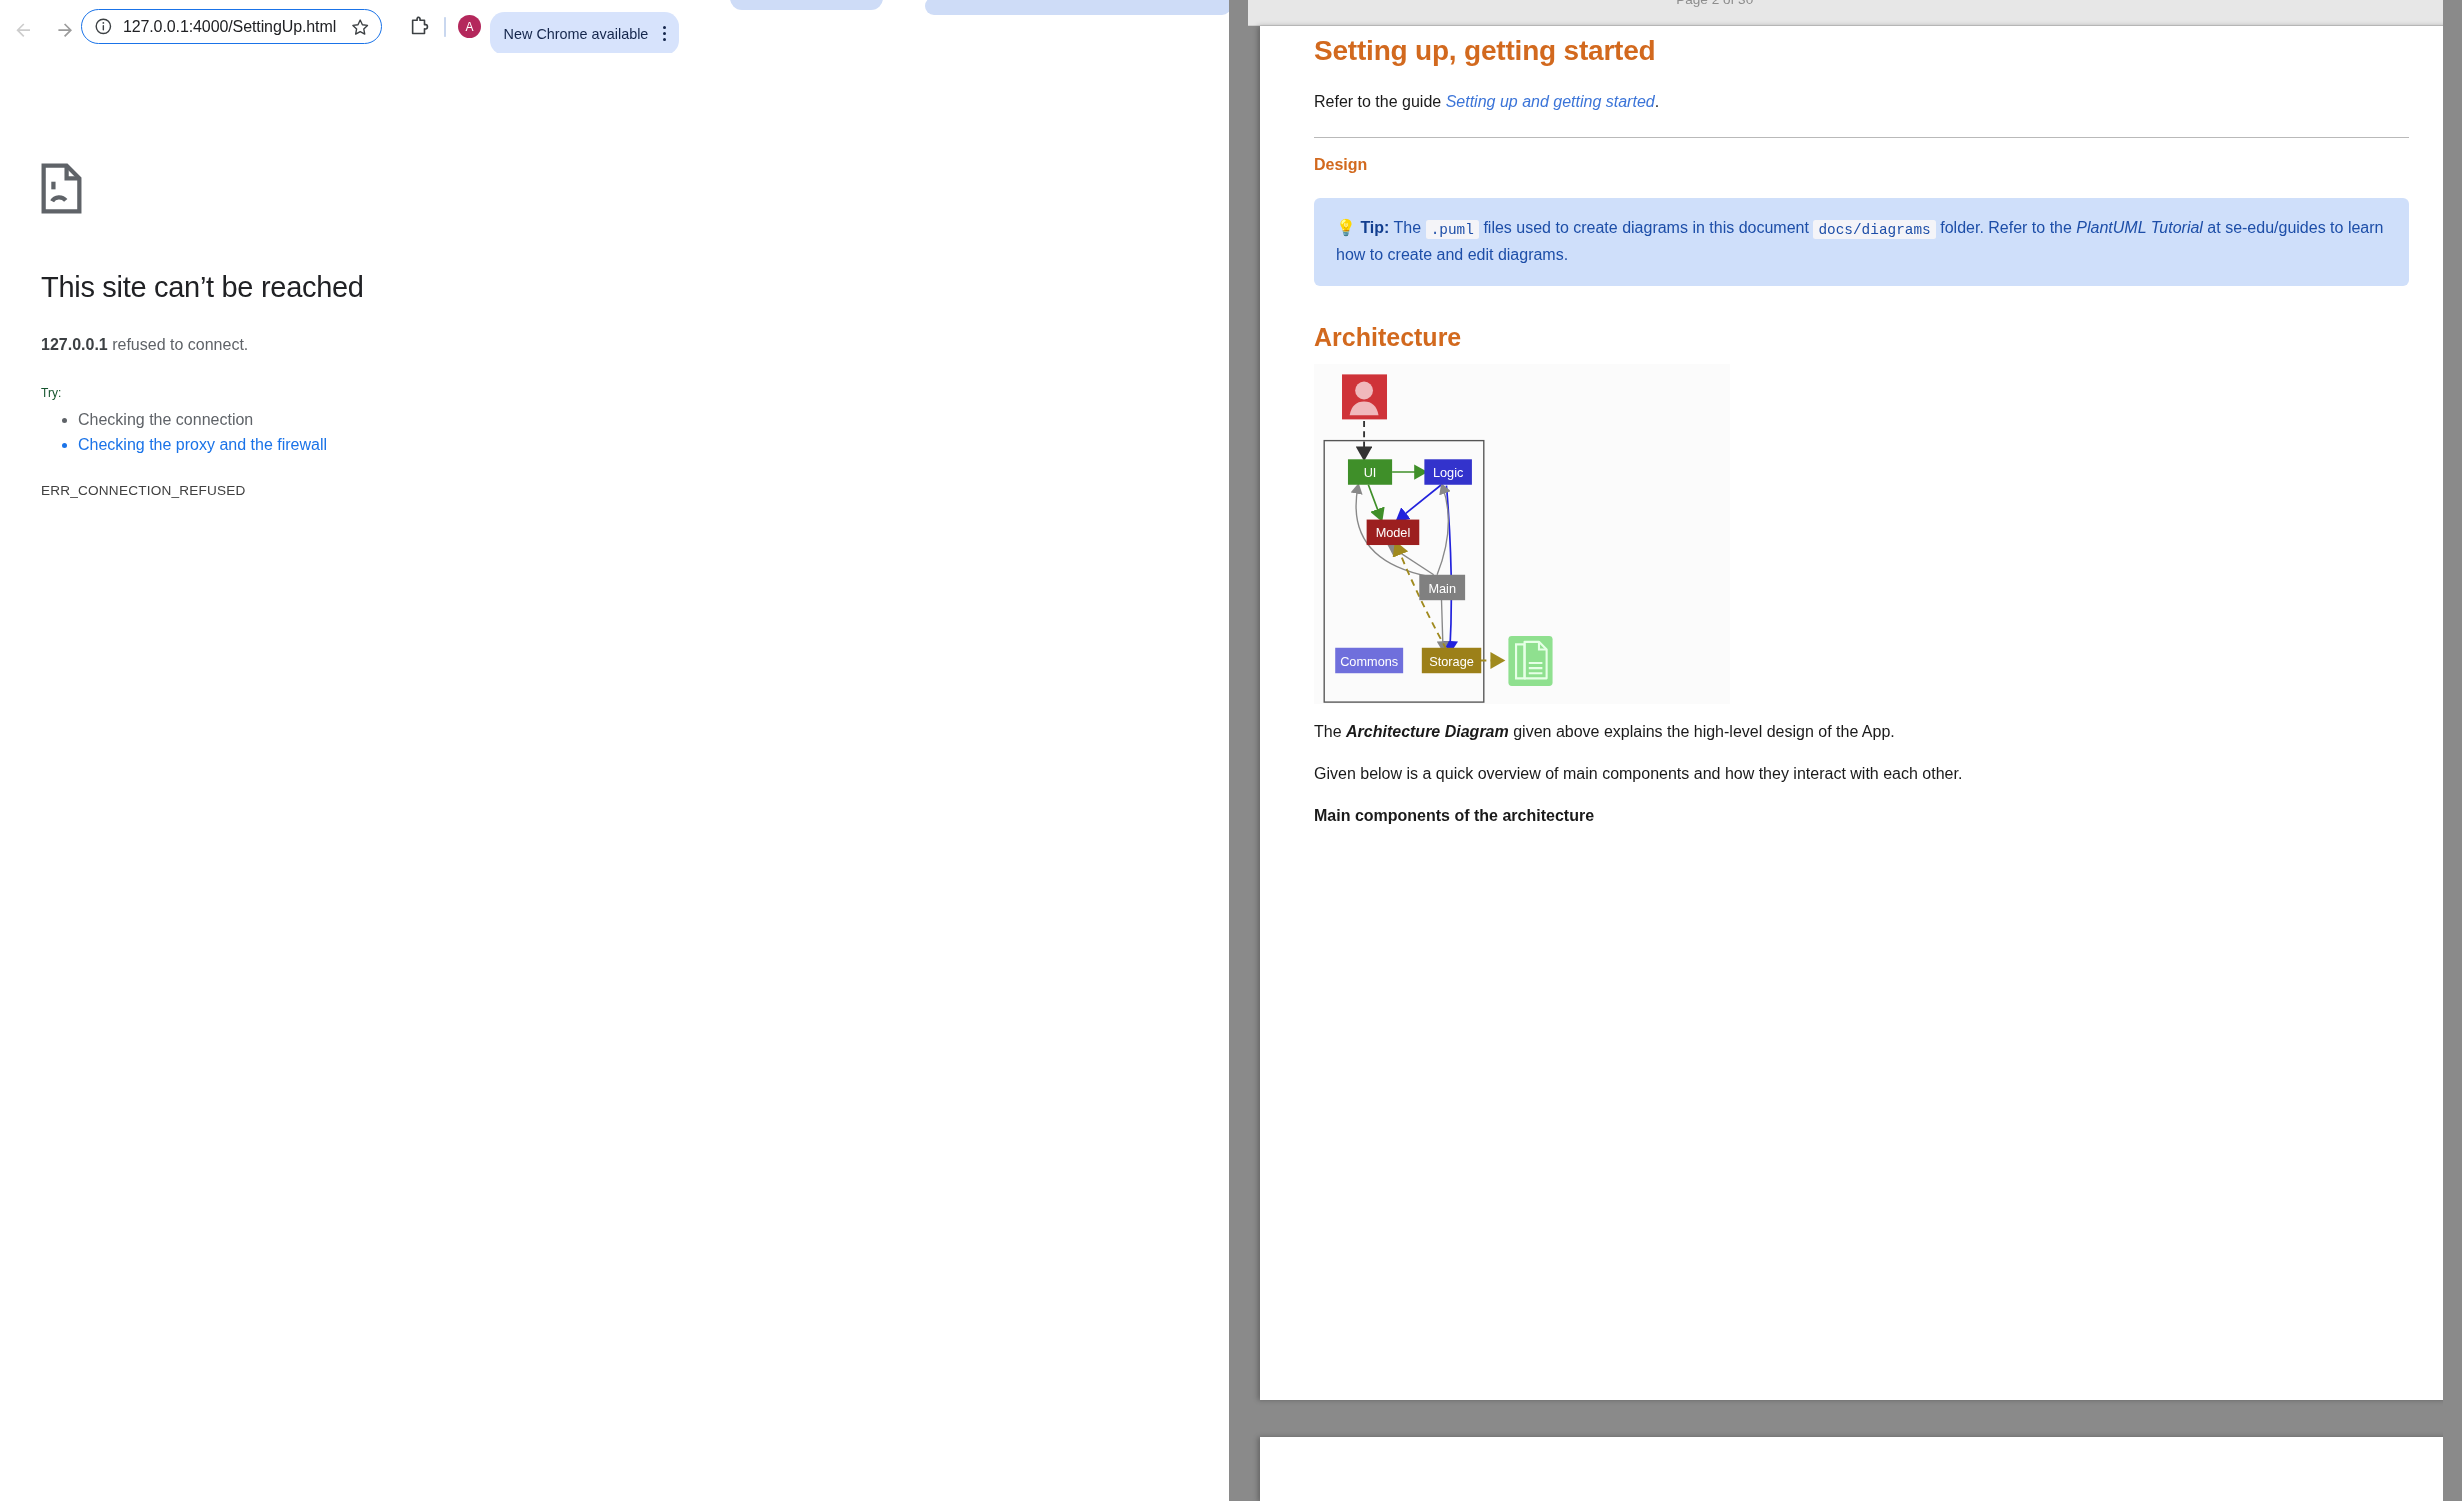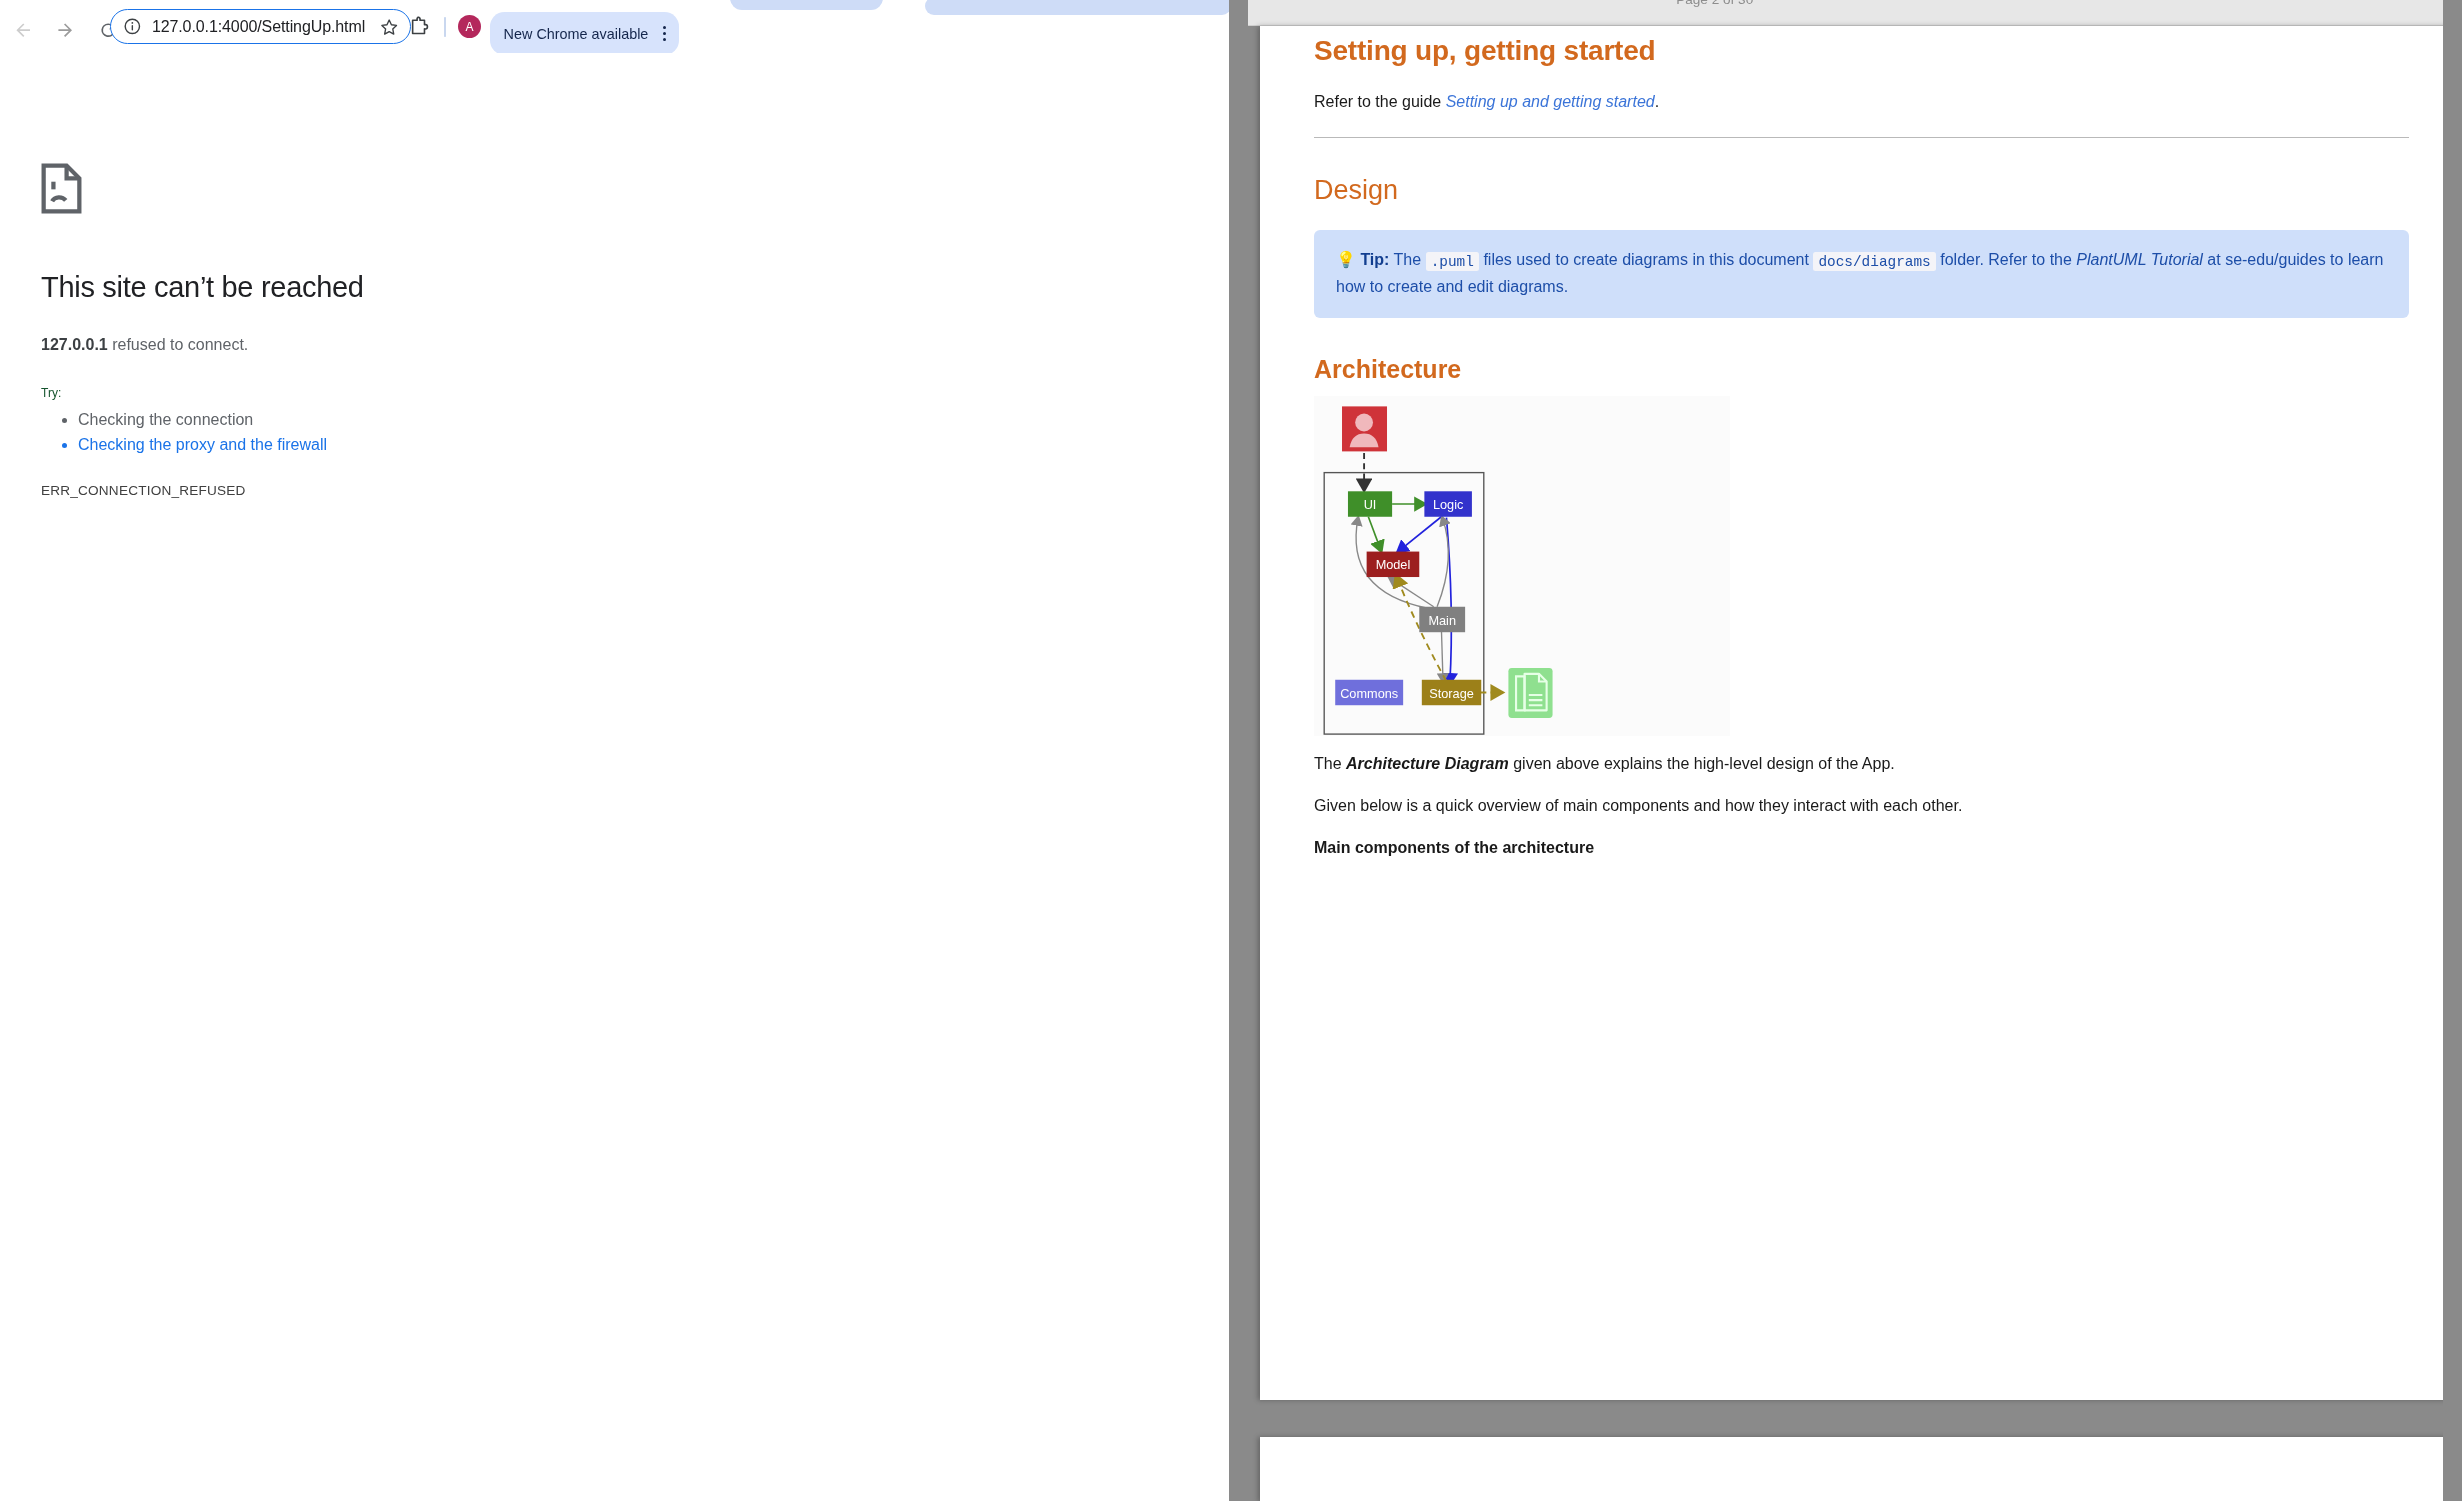--- a/index.html
+++ b/index.html
@@ -35,21 +35,21 @@
     position: absolute; left: 0; top: 8.5px; width: 1229px; height: 44px;
     display: flex; align-items: center;
   }
   .nav-btn {
     width: 37px; height: 37px; margin-left: 5.1px;
     display: flex; align-items: center; justify-content: center;
     border-radius: 50%;
   }
   .nav-btn svg { display: block; }
   .omnibox {
-    position: absolute; left: 110px; top: 9.3px;
+    position: absolute; left: 81px; top: 9.3px;
     width: 301px; height: 35px;
     border: 1.7px solid #1a73e8;
     border-radius: 18px;
     background: #ffffff;
     display: flex; align-items: center;
     padding: 0 10.2px 0 12px;
   }
   .omni-info { width: 18.7px; height: 18.7px; flex: 0 0 18.7px; }
   .omni-url {
     flex: 1 1 auto;
@@ -174,22 +174,22 @@
   .doc-p {
     margin-top: 23px;
     font-size: 16px; color: #1a1a1a; line-height: 1.45;
   }
   .doc-link { color: #3b74d8; font-style: italic; cursor: pointer; }
   .doc-hr {
     margin-top: 24px;
     height: 0.8px; background: #b9b9b9; width: 1095px;
   }
   .doc-h2 {
-    margin-top: 38px;
-    font-size: 27px; font-weight: 400; color: #d2691e;
+    margin-top: 19px;
+    font-size: 16px; font-weight: 700; color: #d2691e;
   }
   .tipbox {
     margin-top: 24px;
     background: #cfdffa;
     border-radius: 6px;
     padding: 17px 22px 18.7px 22px;
     color: #1d4ea8;
     font-size: 16px;
     line-height: 1.62;
   }

